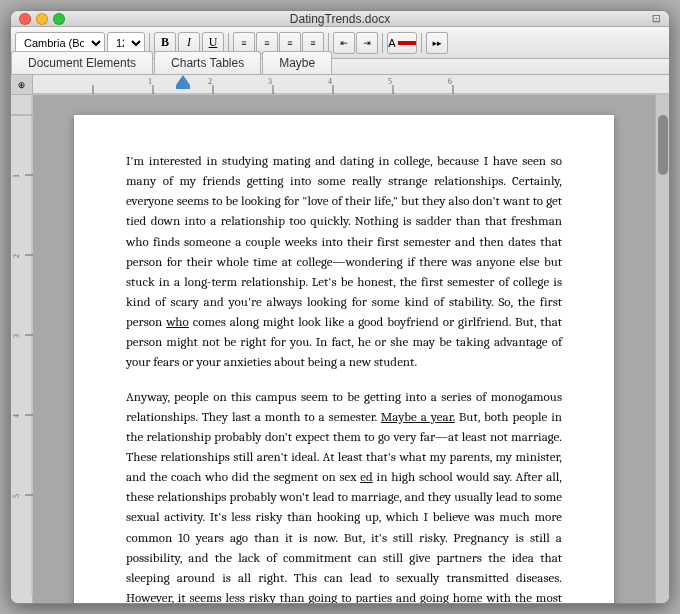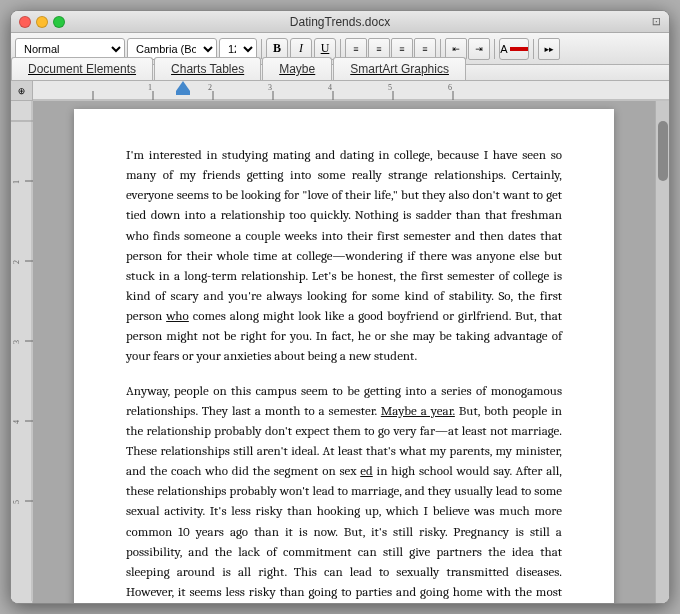--- a/index.html
+++ b/index.html
@@ -20,21 +20,21 @@
       border-radius: 8px;
       border: 1px solid #888;
       box-shadow: 0 4px 20px rgba(0,0,0,0.5);
       display: flex;
       flex-direction: column;
       overflow: hidden;
     }
     
     .title-bar {
       background: linear-gradient(to bottom, #e8e8e8, #d0d0d0);
-      height: 22px;
+      height: 16px;
       display: flex;
       align-items: center;
       padding: 0 8px;
       border-bottom: 1px solid #aaa;
       position: relative;
       flex-shrink: 0;
     }
     .traffic-lights {
       display: flex;
       gap: 5px;
@@ -160,21 +160,20 @@
       justify-content: center;
     }
     
     .ribbon {
       background: linear-gradient(to bottom, #f0f0f0, #e4e4e4);
       height: 16px;
       display: flex;
       align-items: flex-end;
       border-bottom: 1px solid #b0b0b0;
       flex-shrink: 0;
-      text-decoration: underline;
     }
     .ribbon-tab {
       padding: 4px 16px;
       font-size: 12px;
       font-family: 'Helvetica Neue', Arial, sans-serif;
       color: #333;
       cursor: pointer;
       border: 1px solid #b0b0b0;
       border-bottom: none;
       background: linear-gradient(to bottom, #f8f8f8, #ececec);
@@ -216,21 +215,21 @@
       width: 22px;
       background: #d8d8d8;
       border-right: 1px solid #b8b8b8;
       flex-shrink: 0;
       position: relative;
     }
     .page-area {
       flex: 1;
       background: #a8a8a8;
       overflow-y: auto;
-      padding: 8px;
+      padding: 20px;
       display: flex;
       justify-content: center;
     }
     .page {
       background: white;
       width: 540px;
       min-height: 540px;
       padding: 36px 52px;
       box-shadow: 0 2px 8px rgba(0,0,0,0.3);
     }
@@ -273,23 +272,20 @@
     <div class="traffic-lights">
       <div class="traffic-light tl-close"></div>
       <div class="traffic-light tl-minimize"></div>
       <div class="traffic-light tl-maximize"></div>
     </div>
     <span class="title-bar-title">DatingTrends.docx</span>
     <div class="title-bar-right">⊡</div>
   </div>
 
   <div class="toolbar">
-    <select class="style-select">
-      <option>Normal</option>
-    </select>
     <select class="font-select">
       <option>Cambria (Bo...</option>
     </select>
     <select class="size-select">
       <option>12</option>
     </select>
     <div class="toolbar-divider"></div>
     <button class="toolbar-btn bold">B</button>
     <button class="toolbar-btn italic">I</button>
     <button class="toolbar-btn underline">U</button>
@@ -311,21 +307,20 @@
       <div class="color-block"></div>
     </button>
     <div class="toolbar-divider"></div>
     <button class="format-btn">▸▸</button>
   </div>
 
   <div class="ribbon">
     <div class="ribbon-tab">Document Elements</div>
     <div class="ribbon-tab">Charts Tables</div>
     <div class="ribbon-tab">Maybe</div>
-    <div class="ribbon-tab">SmartArt Graphics</div>
   </div>
 
   <div class="ruler-container">
     <div class="ruler-side">
       <span>⊕</span>
     </div>
     <div class="ruler">
       <svg width="100%" height="20">
         <line x1="0" y1="19" x2="100%" y2="19" stroke="#999" stroke-width="1"></line>
 

